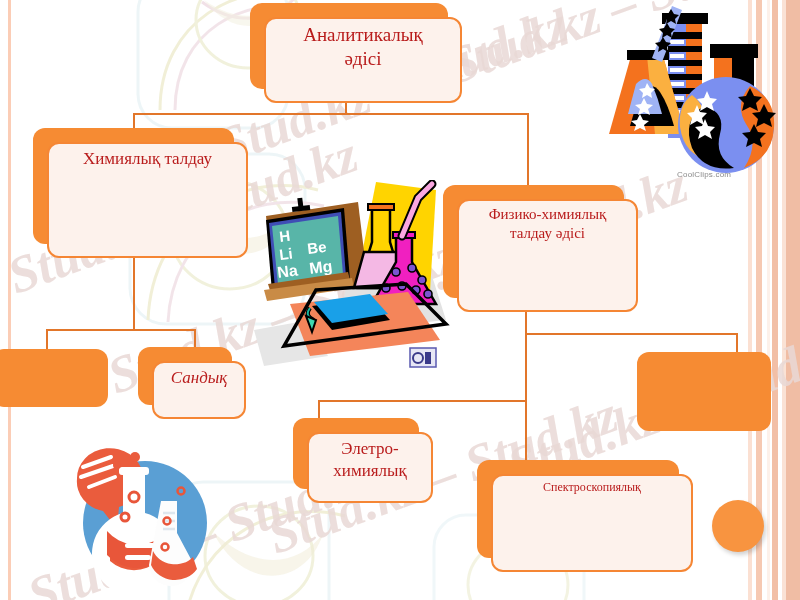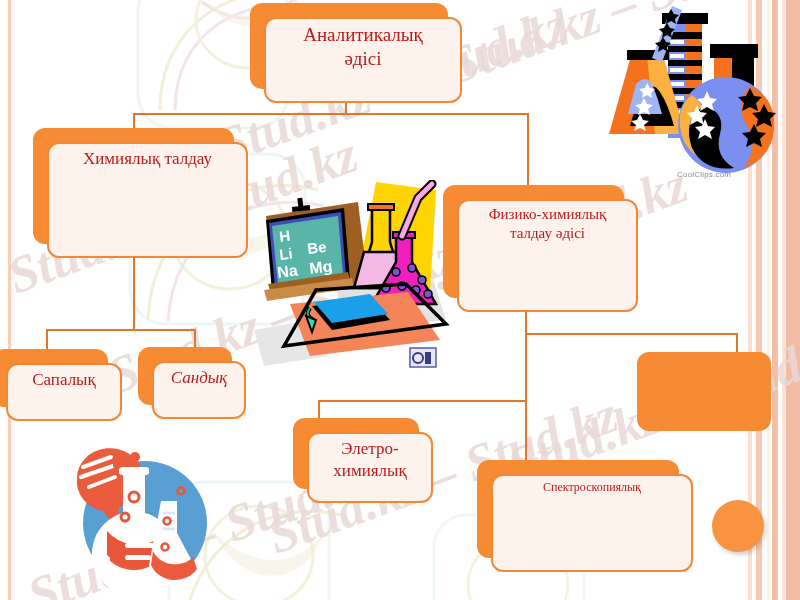--- a/index.html
+++ b/index.html
@@ -322,25 +322,20 @@
     <div class="face" style="font-size:15px;">
       <span>
         <span>Физико-химиялық</span>
         <span>талдау әдісі</span>
       </span>
     </div>
   </div>
 
   <div class="node" style="left:-8px;top:349px;width:130px;height:72px;">
     <div class="plate"></div>
-    <div class="face" style="font-size:17px;">
-      <span>
-          <span>Сапалық</span>
-        </span>
-    </div>
   </div>
 
   <div class="node" style="left:138px;top:347px;width:108px;height:72px;font-style:italic;">
     <div class="plate"></div>
     <div class="face" style="font-size:17px;">
       <span>
           <span>Сандық</span>
         </span>
     </div>
   </div>

